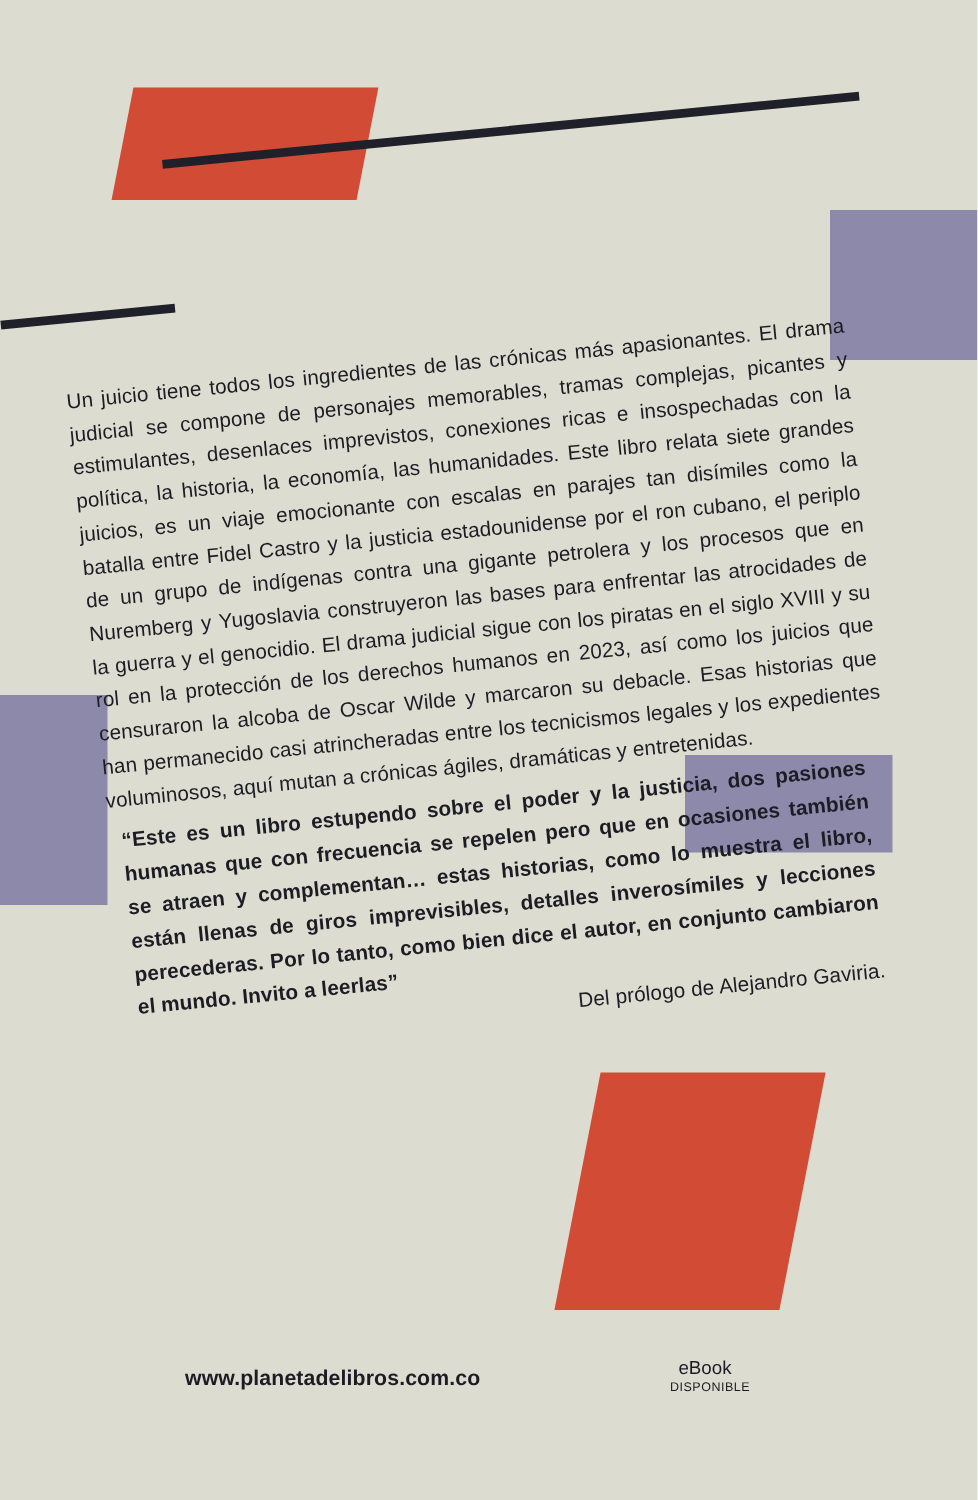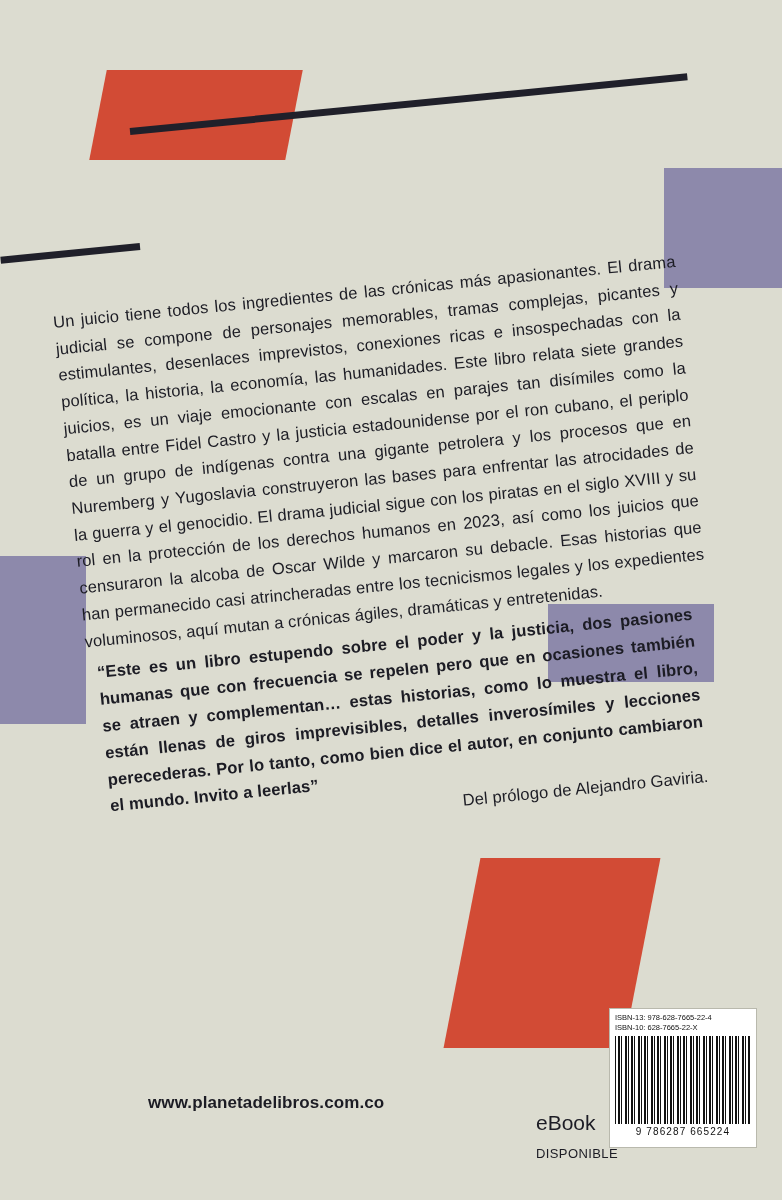--- a/index.html
+++ b/index.html
@@ -150,22 +150,22 @@
 
   .ebook {
     position: absolute;
     left: 536px;
     top: 1086px;
     width: 56px;
     text-align: center;
     color: #1c1c24;
     line-height: 1.15;
   }
-  .ebook .e1 { font-size: 21px; margin-top: 25px; }
-  .ebook .e2 { font-size: 13px; letter-spacing: 0.4px; margin-top: 12px;}
+  .ebook .e1 { font-size: 15px; }
+  .ebook .e2 { font-size: 10px; letter-spacing: 0.4px; margin-top: 2px;}
 
   .barcode-box {
     position: absolute;
     left: 609px;
     top: 1008px;
     width: 148px;
     height: 140px;
     background: #ffffff;
     border: 1px solid #b9b9ad;
     box-sizing: border-box;
@@ -221,20 +221,14 @@
 
   <div class="logo-block">
     <div class="logo-url">www.planetadelibros.com.co</div>
   </div>
 
   <div class="ebook">
     <div class="e1">eBook</div>
     <div class="e2">DISPONIBLE</div>
   </div>
 
-  <div class="barcode-box">
-    <div class="isbn-lines">ISBN-13: 978-628-7665-22-4</div>
-    <div class="isbn-lines">ISBN-10: 628-7665-22-X</div>
-    <div class="bars"></div>
-    <div class="barnum">9 786287 665224</div>
-  </div>
 
 </div>
 
 </body></html>

